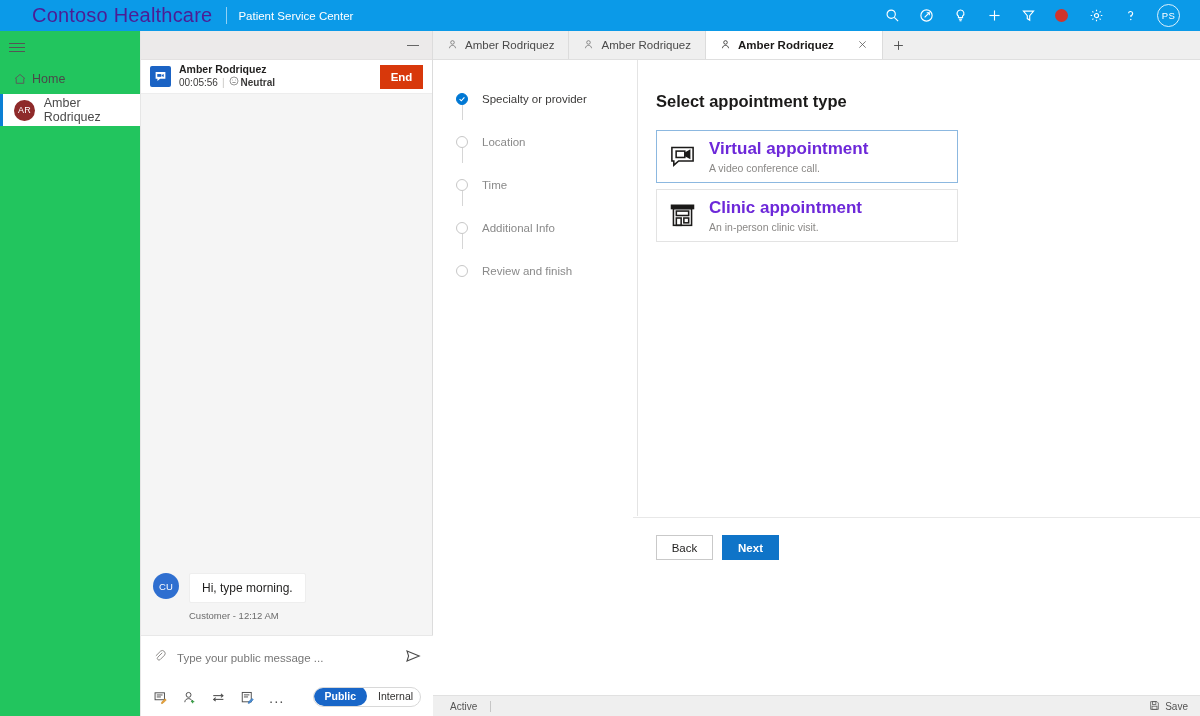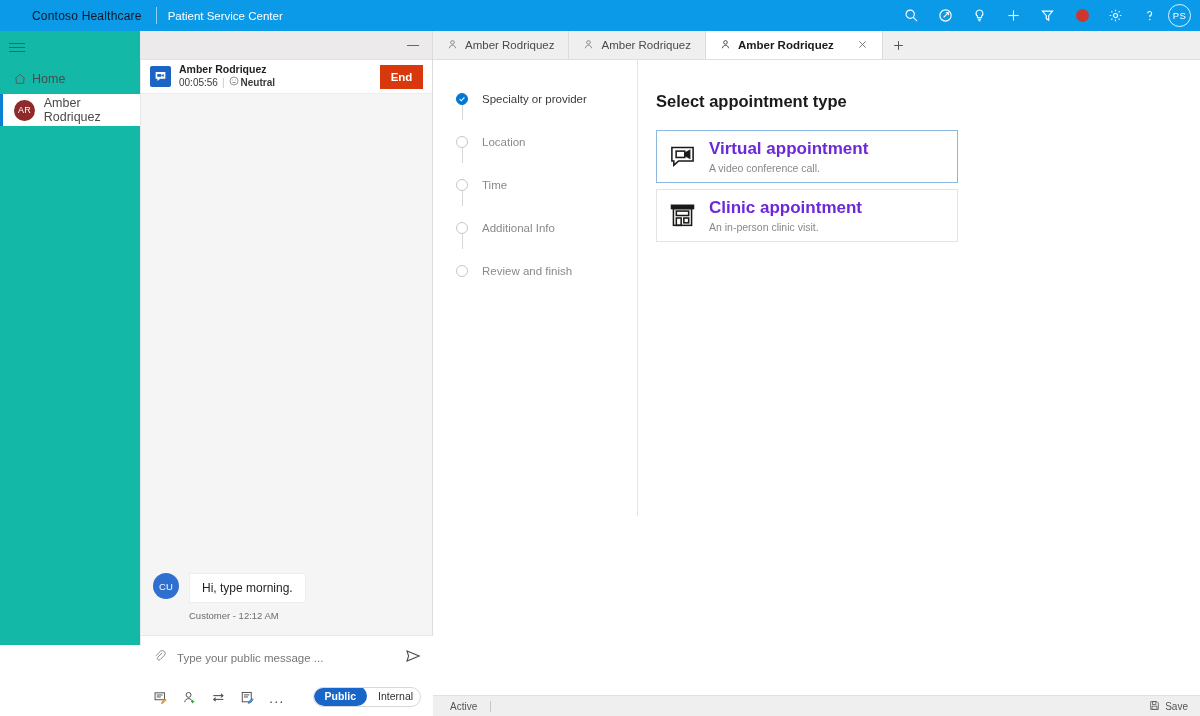--- a/index.html
+++ b/index.html
@@ -11,45 +11,45 @@
     -webkit-font-smoothing: antialiased;
   }
   .app { position: relative; width: 1200px; height: 716px; }
 
   
   .topbar {
     position: absolute; left: 0; top: 0; width: 1200px; height: 31px;
     background: #0b9ae8; display: flex; align-items: center;
   }
   .brand {
-    color: #0f172a; font-size: 12px; padding-left: 32px; letter-spacing: .2px;
+    color: #4c1d95; font-size: 20px; padding-left: 32px; letter-spacing: .2px;
   }
   .brand-sep {
     width: 1px; height: 17px; background: rgba(255,255,255,.55);
     margin: 0 11px 0 14px;
   }
   .subbrand { color: #fff; font-size: 11.5px; }
   .topbar-spacer { flex: 1; }
   .topicons { display: flex; align-items: center; gap: 0px; padding-right: 9px; }
   .topicon {
-    width: 34px; height: 25px; display: flex; align-items: center; justify-content: flex-end;
+    width: 34px; height: 25px; display: flex; align-items: center; justify-content: flex-start;
     color: #fff;
   }
   .topicon svg { display: block; }
   .dot-record { width: 13px; height: 13px; border-radius: 50%; background: #d0342c; }
   .avatar-ps {
     width: 23px; height: 23px; border-radius: 50%; border: 1px solid rgba(255,255,255,.85);
     color: #fff; font-size: 9.5px; display: flex; align-items: center; justify-content: center;
     letter-spacing: .3px;
   }
 
   
   .leftnav {
-    position: absolute; left: 0; top: 31px; width: 141px; height: 614px;
-    background: #14b8a6; border-right: 1px solid #e6e6e6;
+    position: absolute; left: 0; top: 31px; width: 141px; height: 685px;
+    background: #22c55e; border-right: 1px solid #e6e6e6;
   }
   .hamburger {
     width: 141px; height: 33px; display: flex; align-items: center; padding-left: 9px;
   }
   .hamburger .bars { width: 16px; }
   .hamburger .bars i {
     display: block; height: 1px; background: #555; margin: 3px 0;
   }
   .navitem {
     height: 30px; display: flex; align-items: center; padding-left: 13px;
@@ -501,20 +501,24 @@
               </svg>
             </span>
             <span class="opt-text">
               <span class="opt-title">Clinic appointment</span>
               <span class="opt-desc" style="display:block">An in-person clinic visit.</span>
             </span>
           </div>
         </div>
       </div>
 
+      <div class="footerbar">
+        <button class="btn btn-secondary">Back</button>
+        <button class="btn btn-primary">Next</button>
+      </div>
     </div>
   </div>
 
   <div class="statusbar">
     <span>Active</span>
     <span class="status-sep"></span>
     <span class="status-spacer"></span>
     <span class="save-area">
       <span>
         <svg width="11" height="11" viewBox="0 0 16 16" fill="none" stroke="#545454" stroke-width="1.1">

